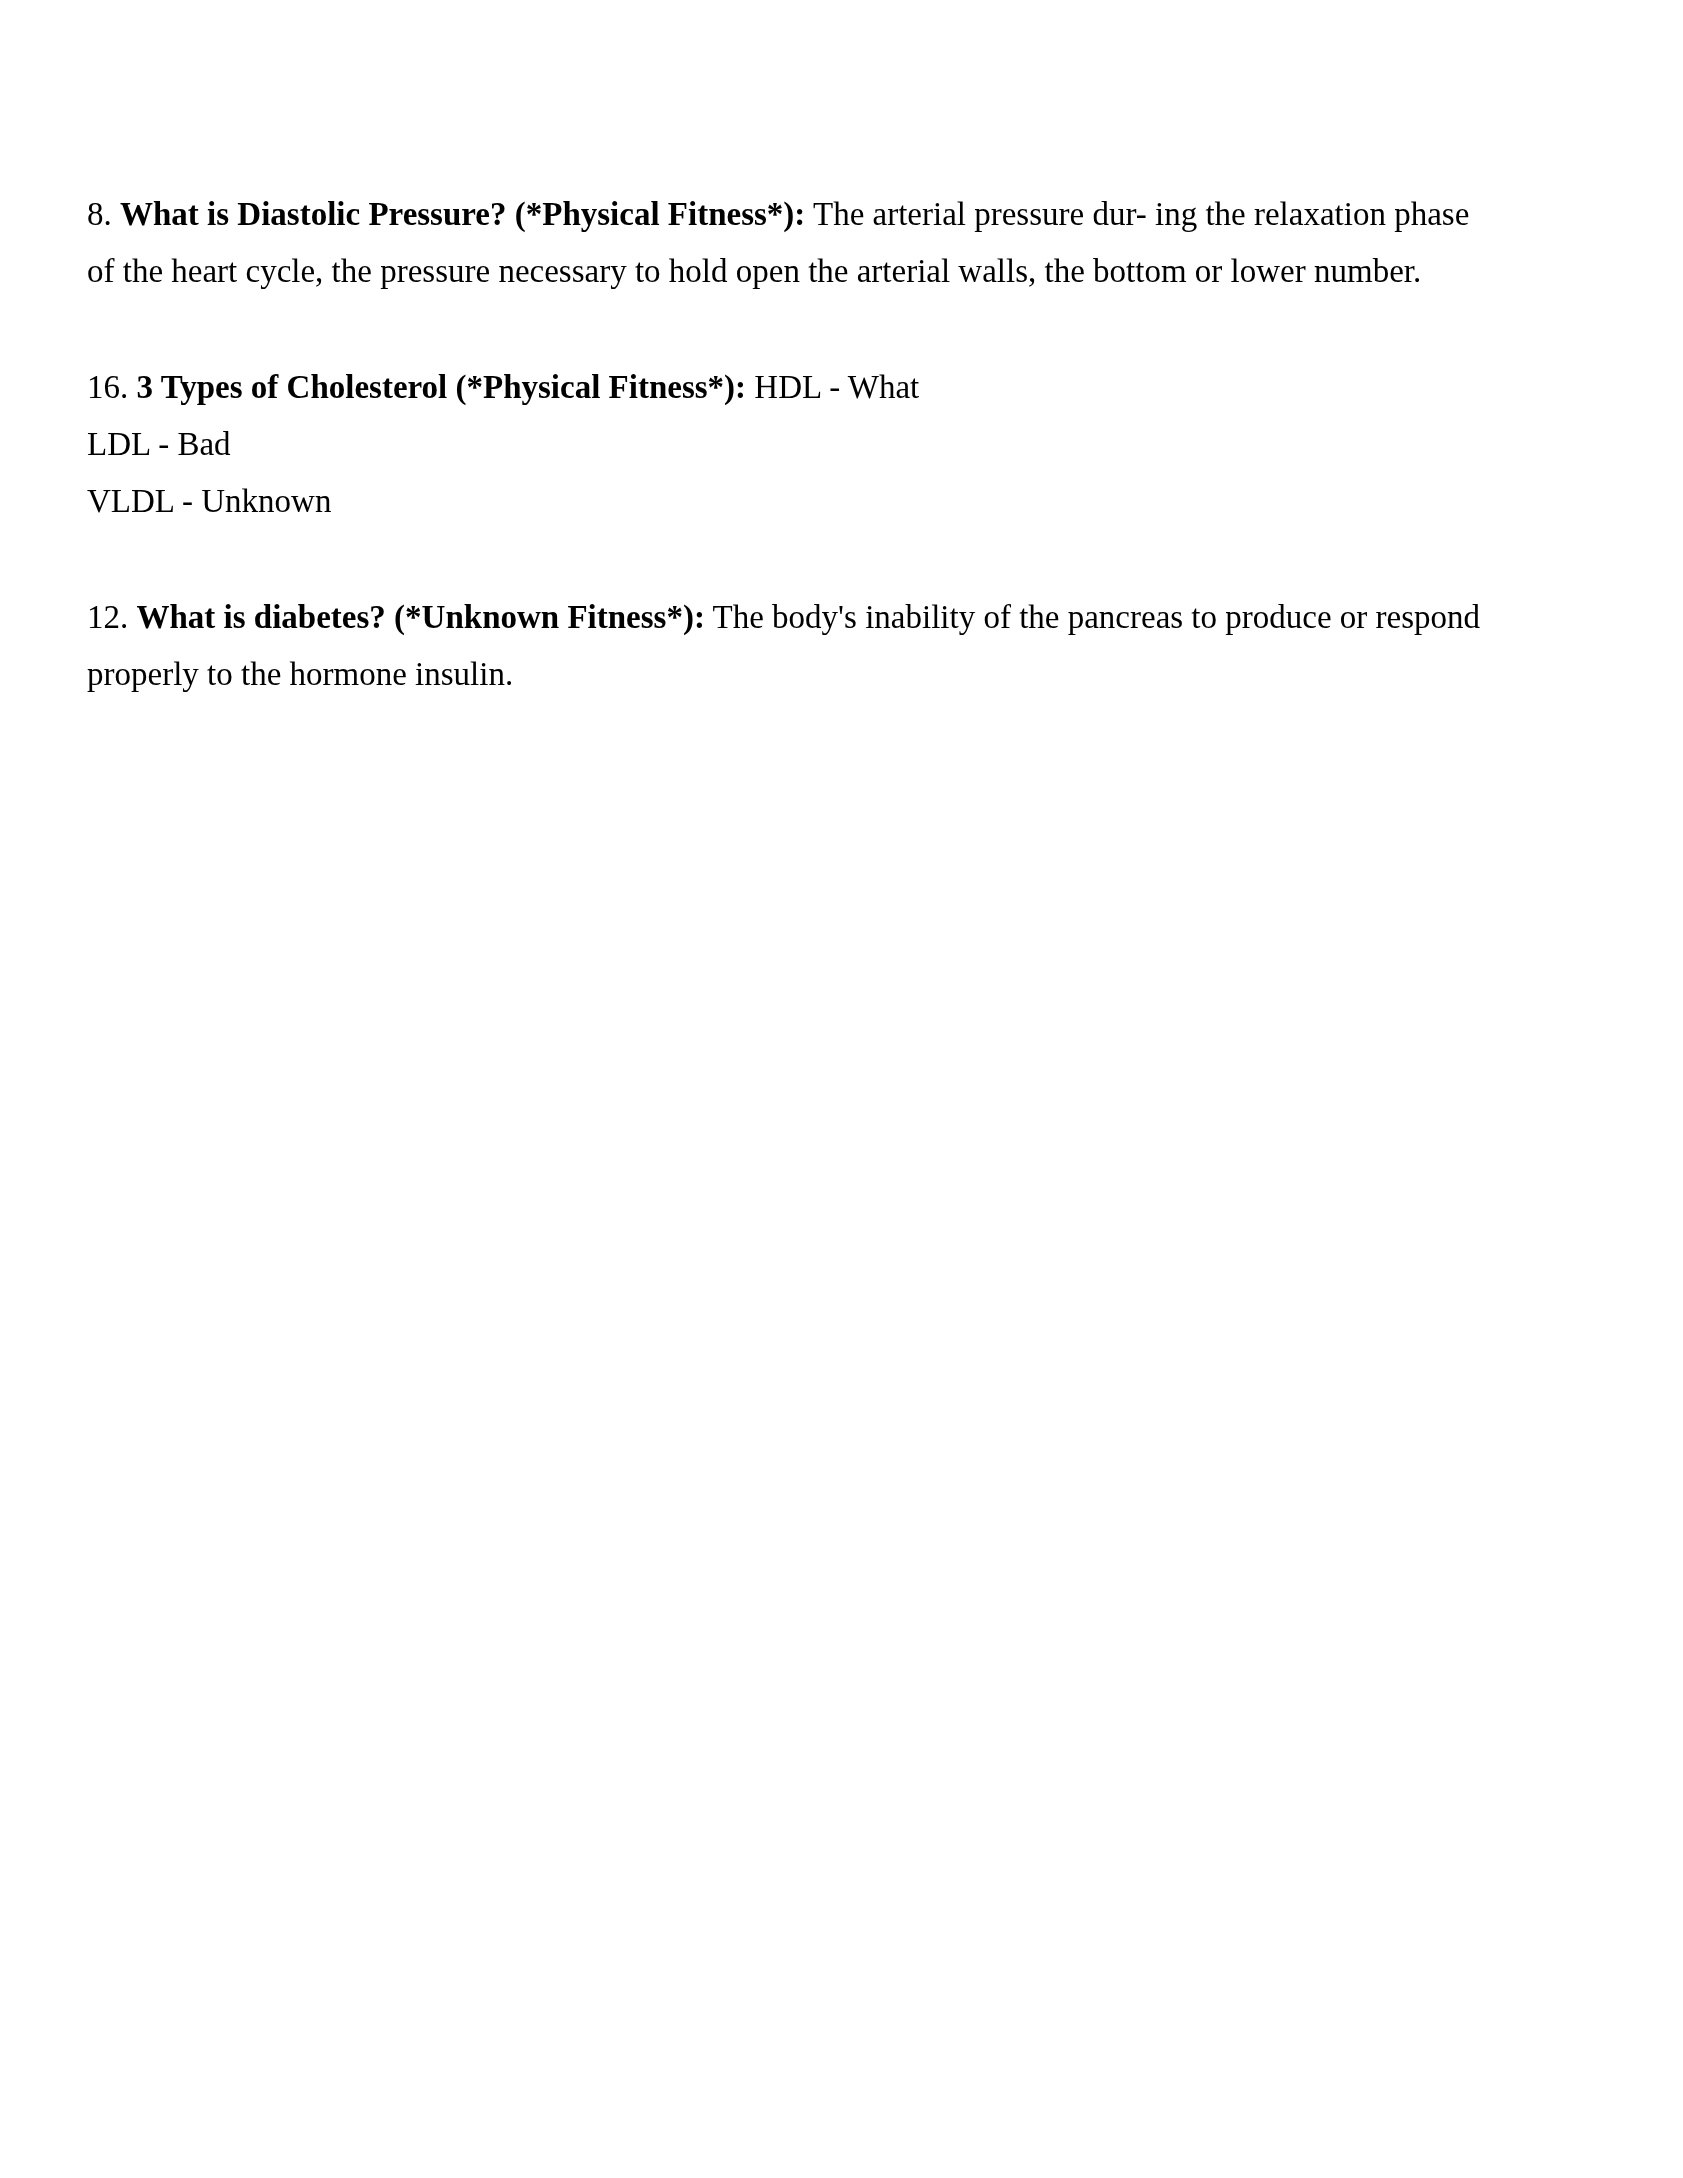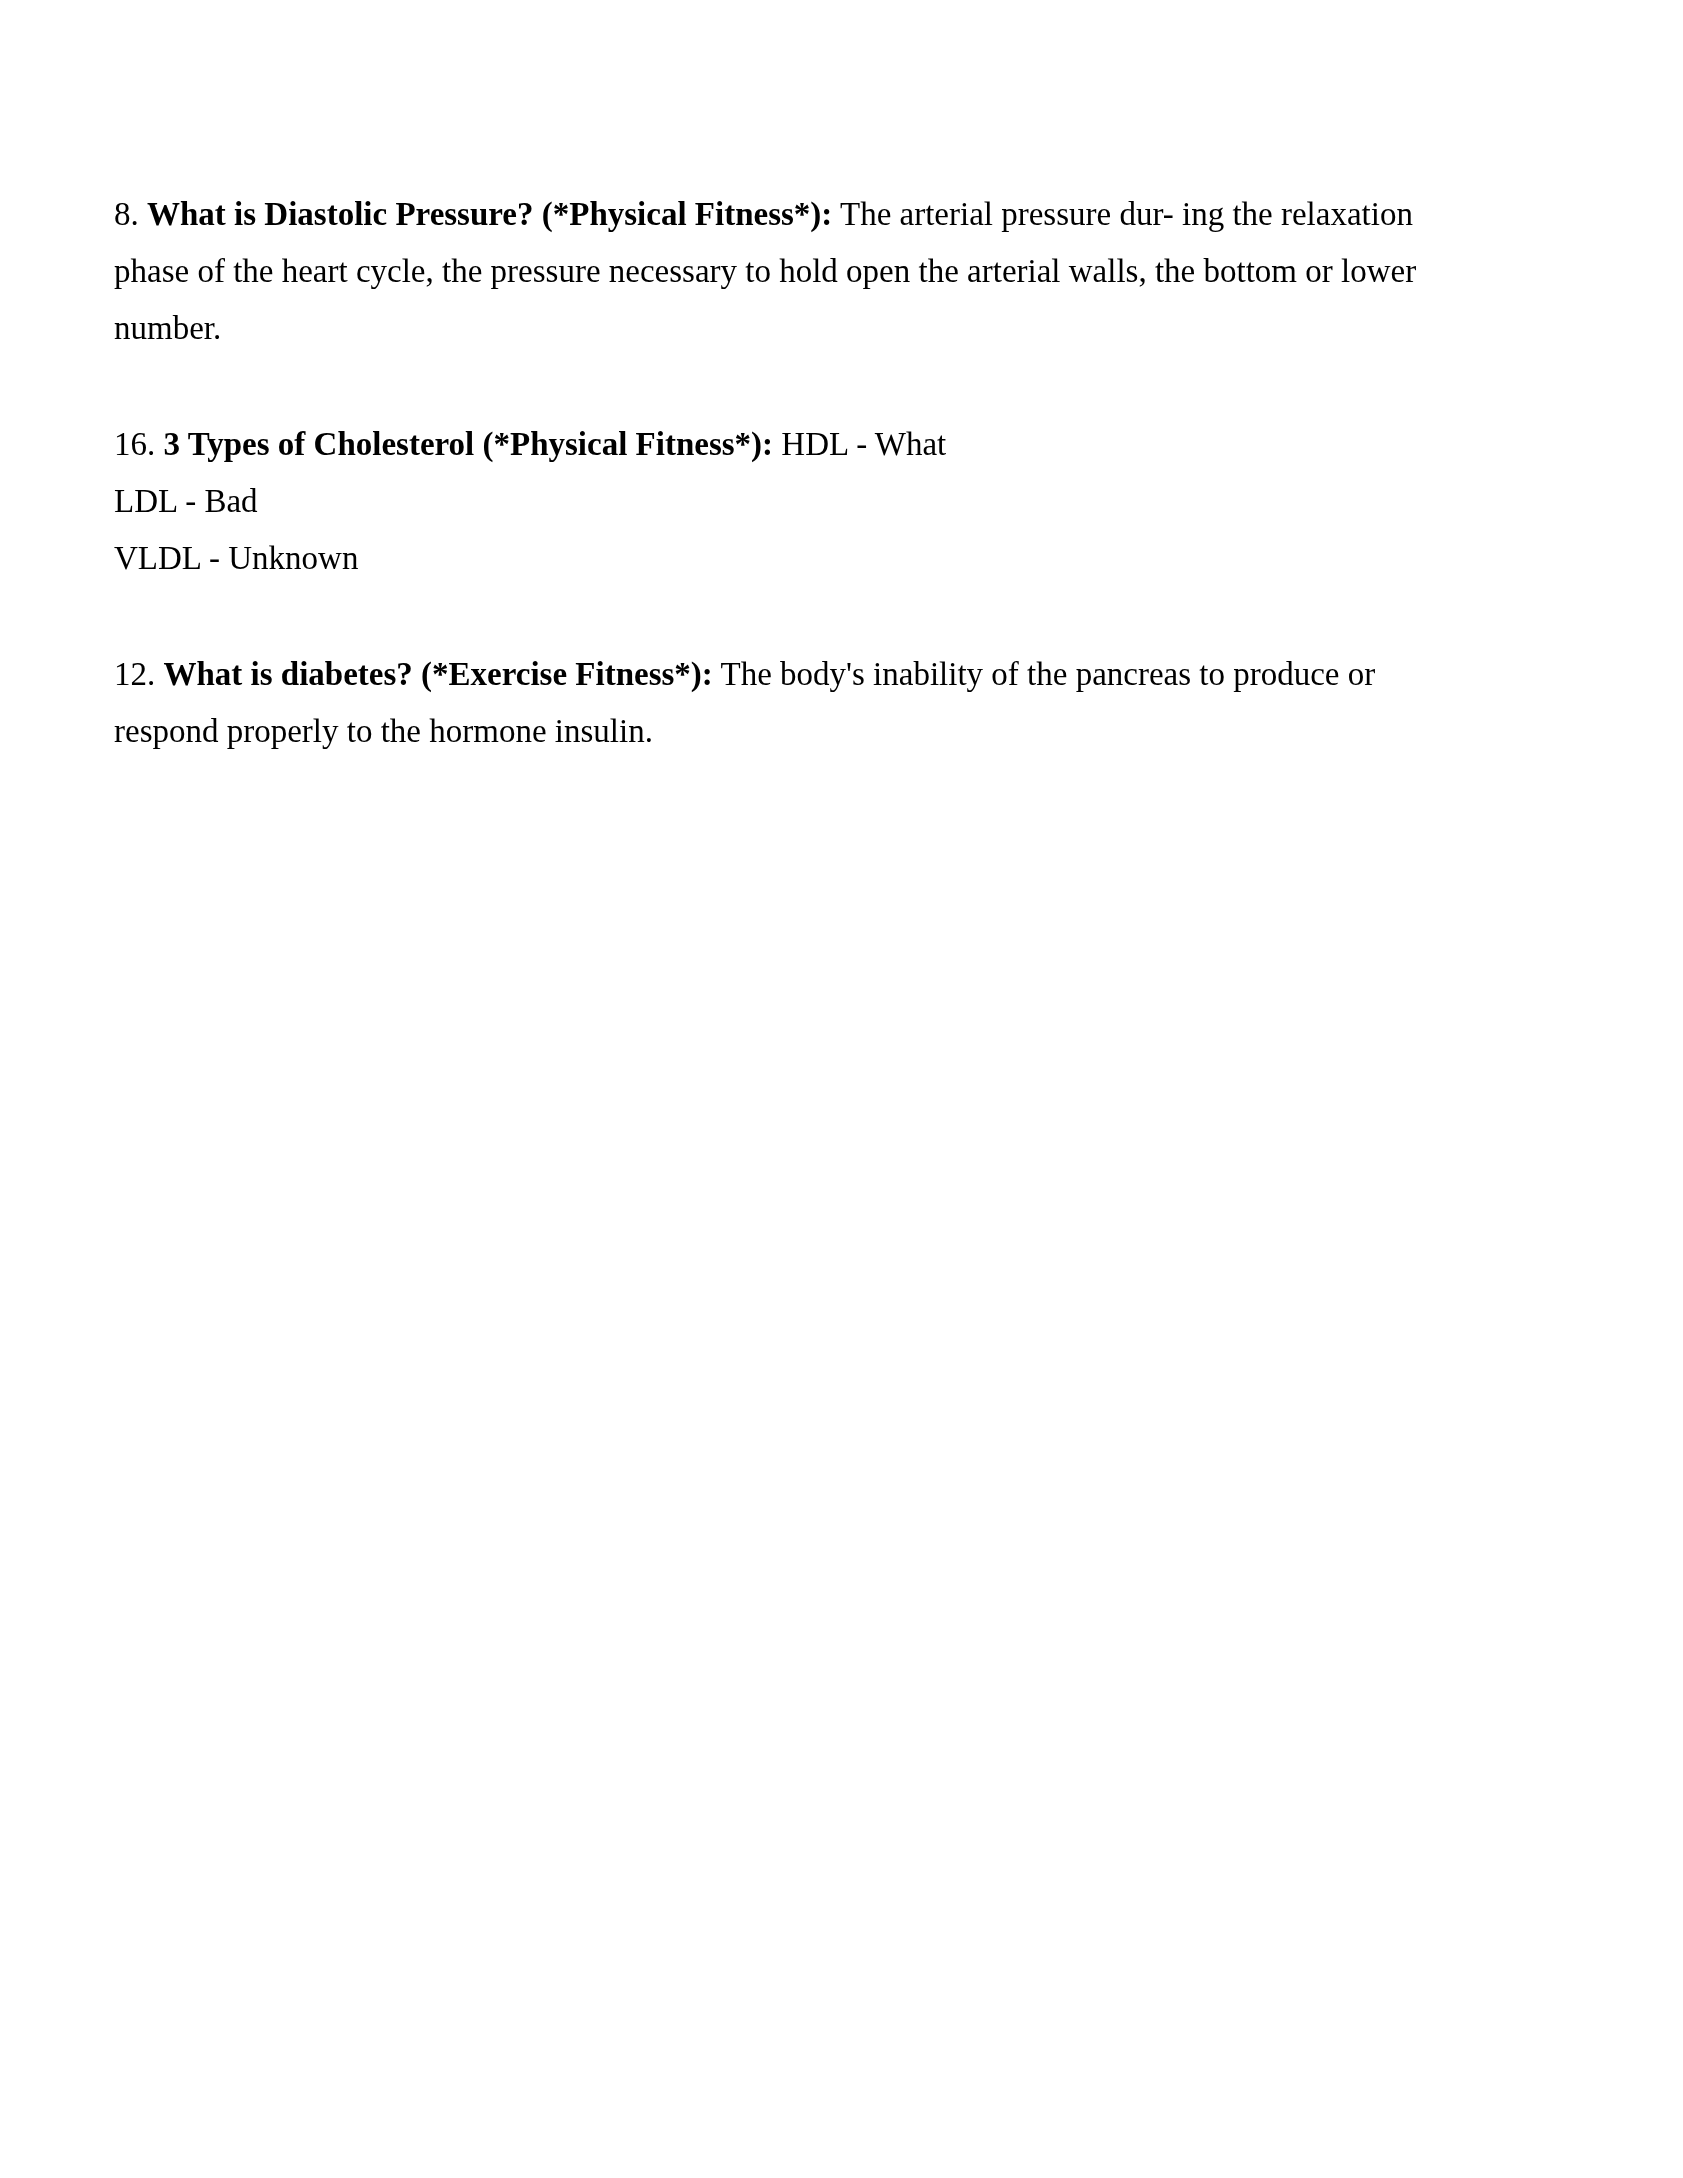--- a/index.html
+++ b/index.html
@@ -9,21 +9,21 @@
   }
   body {
     width: 1683px;
     height: 2178px;
     overflow: hidden;
   }
   .page {
     width: 1683px;
     height: 2178px;
     box-sizing: border-box;
-    padding: 186px 198px 0 114px;
+    padding: 186px 198px 0 87px;
     background: #ffffff;
     font-family: "Liberation Serif", "DejaVu Serif", serif;
     font-size: 33px;
     line-height: 57px;
     color: #000000;
   }
   .qa-item {
     margin: 0 0 59px 0;
     padding: 0;
     text-align: left;
@@ -31,16 +31,16 @@
   .seg { font-weight: normal; }
   .seg.bold { font-weight: bold; }
 </style>
 </head>
 <body>
 
 <div class="page">
   <main class="doc-body">
       <p class="qa-item"><span class="seg">8. </span><span class="seg bold">What is Diastolic Pressure? (*Physical Fitness*):</span><span class="seg"> The arterial pressure dur- ing the relaxation phase of the heart cycle, the pressure necessary to hold open the arterial walls, the bottom or lower number.</span></p>
       <p class="qa-item"><span class="seg">16. </span><span class="seg bold">3 Types of Cholesterol (*Physical Fitness*):</span><span class="seg"> HDL - What</span><br><span class="seg">LDL - Bad</span><br><span class="seg">VLDL - Unknown</span></p>
-      <p class="qa-item"><span class="seg">12. </span><span class="seg bold">What is diabetes? (*Exercise Fitness*):</span><span class="seg"> The body's inability of the pancreas to produce or respond properly to the hormone insulin.</span></p>
+      <p class="qa-item"><span class="seg">12. </span><span class="seg bold">What is diabetes? (*Unknown Fitness*):</span><span class="seg"> The body's inability of the pancreas to produce or respond properly to the hormone insulin.</span></p>
     </main>
 </div>
 
 
 </body></html>

